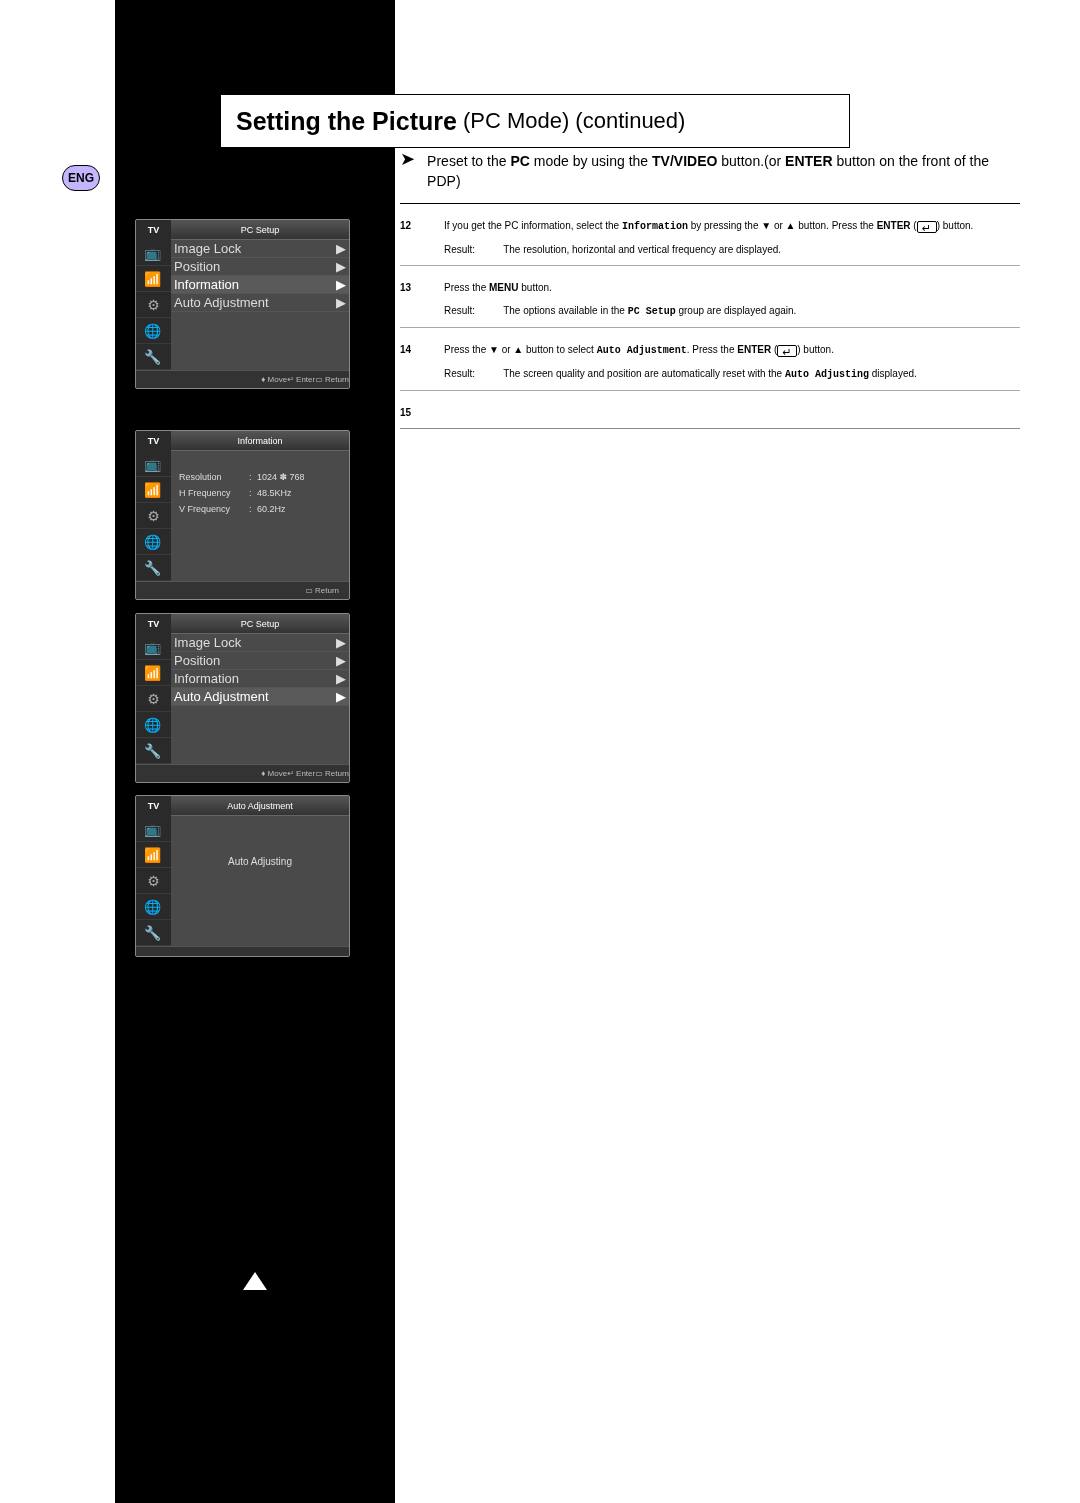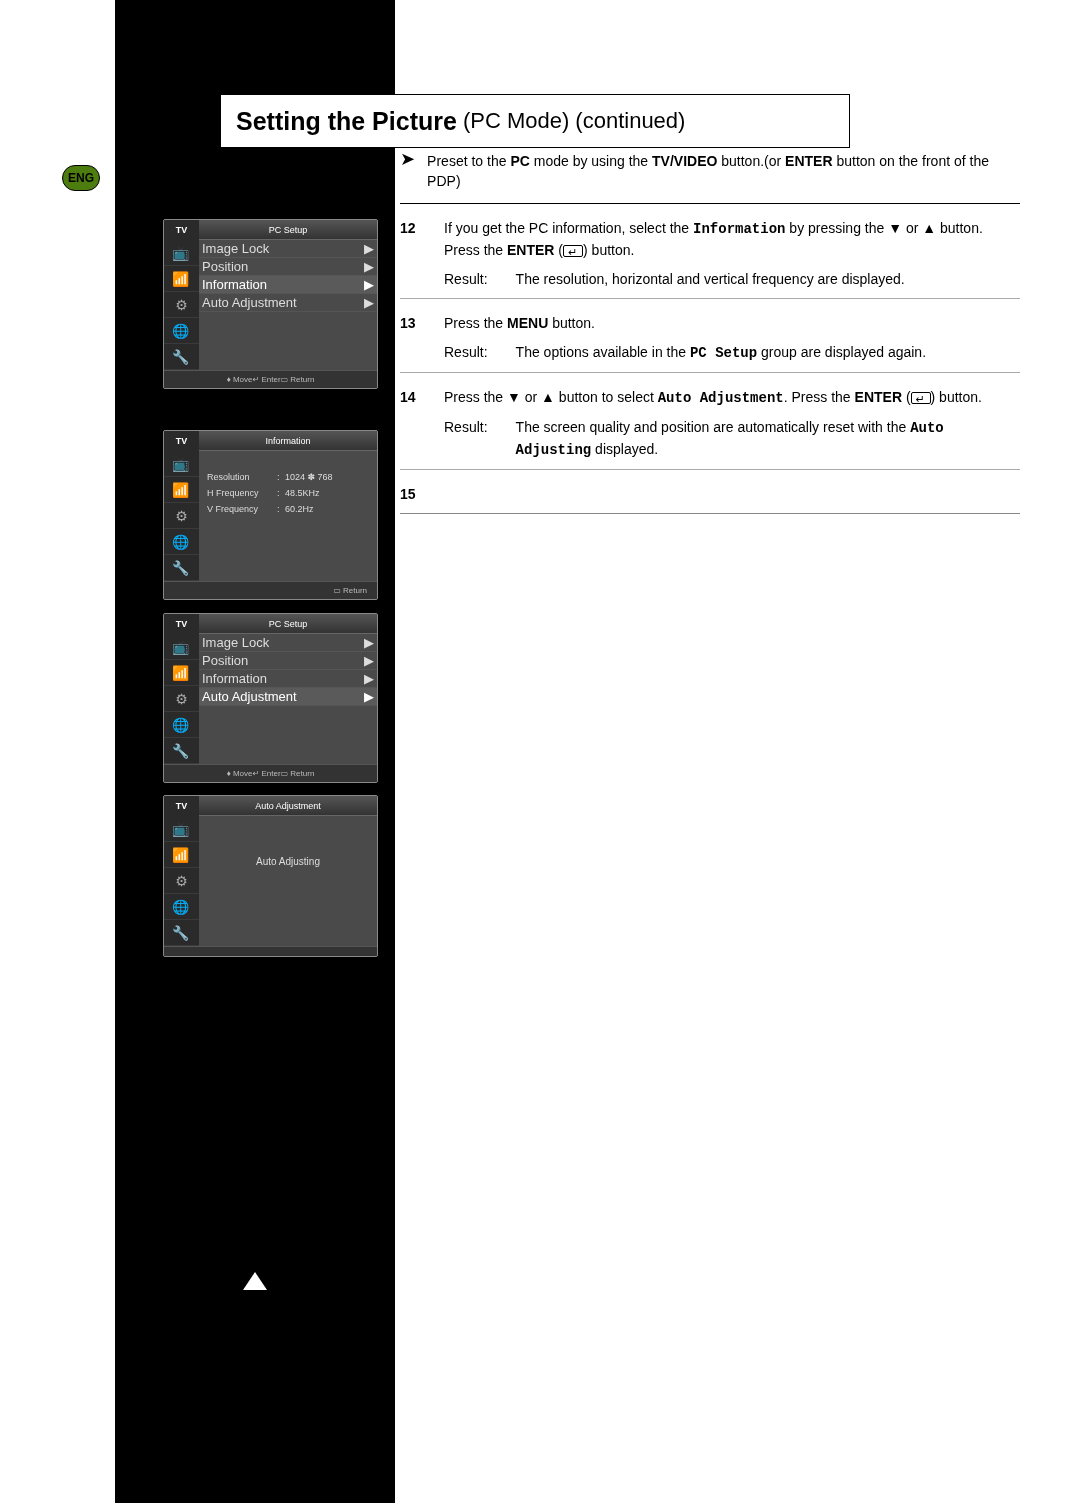--- a/index.html
+++ b/index.html
@@ -24,21 +24,21 @@
     left: 62px;
     top: 165px;
     width: 38px;
     height: 26px;
     border: 1.5px solid #000;
     border-radius: 13px;
     font-size: 12px;
     font-weight: bold;
     text-align: center;
     line-height: 24px;
-    background: #4d7c0f;
+    background: #c4b5fd;
   }
   .title-box {
     position: absolute;
     top: 94px;
     left: 220px;
     width: 630px;
     height: 54px;
     border: 1.5px solid #000;
     background: #fff;
     display: flex;
@@ -50,21 +50,20 @@
   .title-sub { font-size: 22px; font-weight: 400; margin-left: 6px; }
   
   .osd {
     position: absolute;
     left: 135px;
     width: 215px;
     border: 1px solid #888;
     background: #4a4a4a;
     border-radius: 2px;
     overflow: hidden;
-    margin-left: 28px;
   }
   .osd-head {
     display: flex;
     height: 20px;
     font-size: 9px;
     color: #fff;
   }
   .osd-tv {
     width: 35px;
     background: #2a2a2a;
@@ -109,21 +108,21 @@
   .osd-item.selected {
     background: #5a5a5a;
     color: #fff;
   }
   .osd-foot {
     height: 18px;
     background: #333;
     font-size: 8px;
     color: #bbb;
     display: flex;
-    justify-content: center;
+    justify-content: flex-end;
     align-items: center;
     border-top: 1px solid #555;
   }
   .osd-info-row {
     font-size: 9px; color: #ddd;
     display:flex; padding: 3px 8px;
   }
   .osd-info-row .l { width: 70px; }
   .osd-info-row .c { width: 8px; }
   .osd-big-text {
@@ -148,21 +147,21 @@
     border-bottom: 1px solid #000;
   }
   .arrow {
     font-size: 18px;
     line-height: 14px;
   }
   .step {
     display: flex;
     gap: 18px;
     padding: 14px 0 8px;
-    font-size: 14px;
+    font-size: 10px;
     line-height: 1.5;
     border-bottom: 1px solid #aaa;
   }
   .step:last-of-type { border-bottom: 1px solid #888; }
   .step-num {
     width: 26px;
     font-weight: bold;
   }
   .step-body { flex: 1; }
   .result-row {

